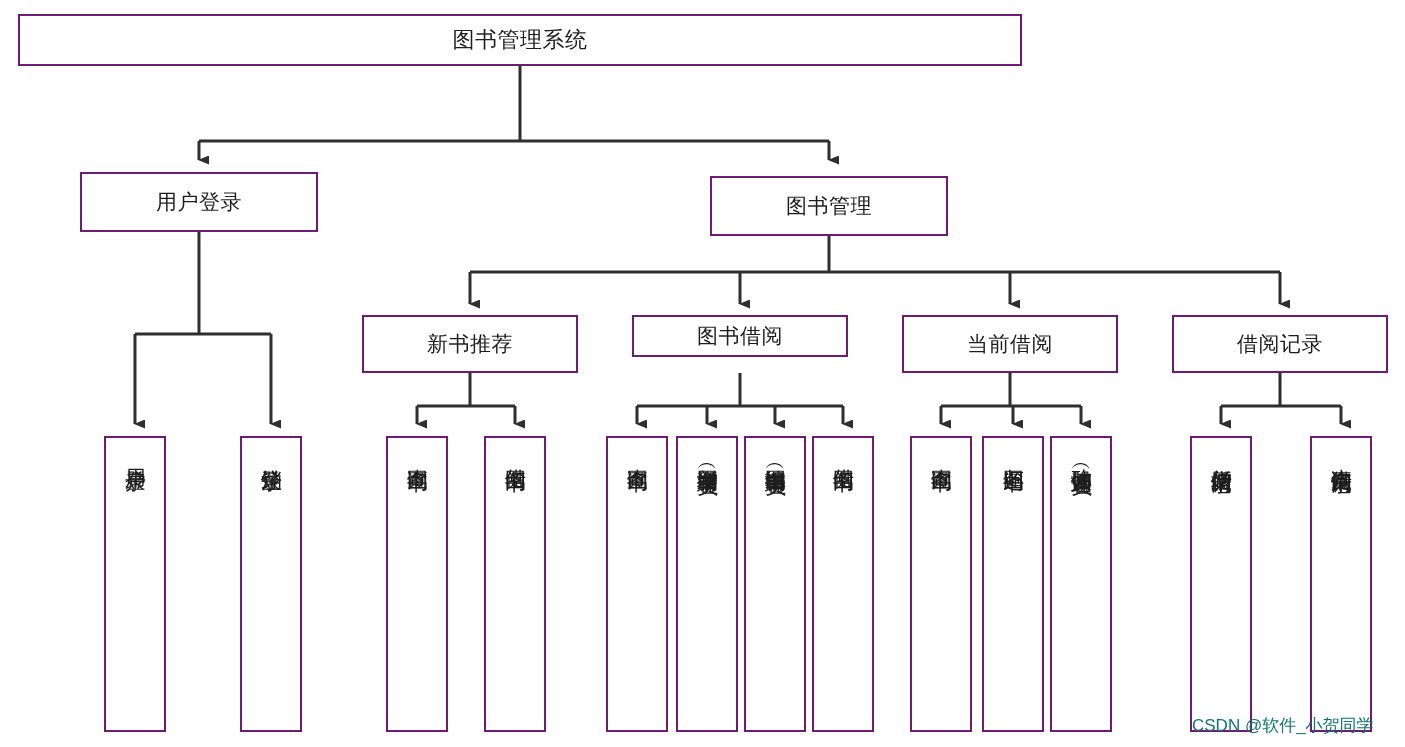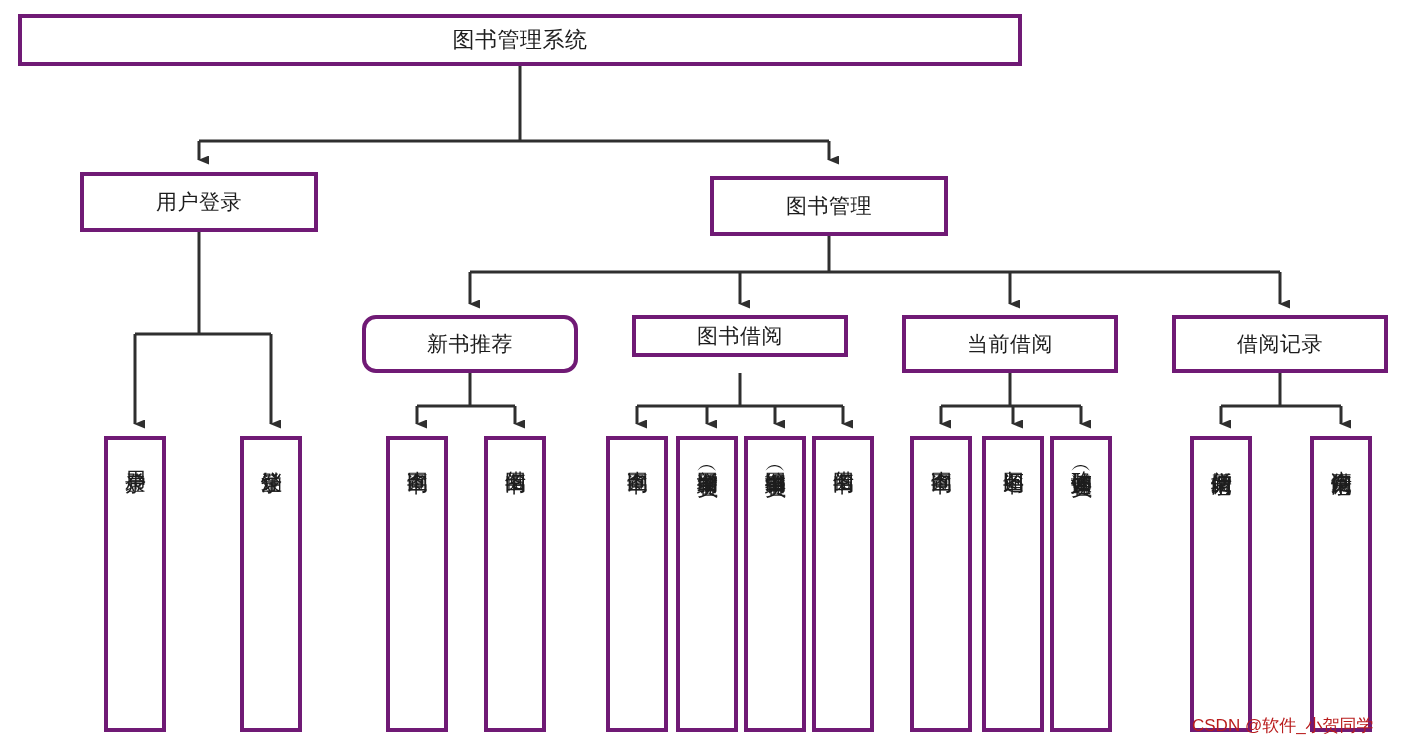--- a/index.html
+++ b/index.html
@@ -23,21 +23,21 @@
     left: 0;
     top: 0;
     width: 1405px;
     height: 747px;
     pointer-events: none;
   }
   .node {
     position: absolute;
     box-sizing: border-box;
     background: #ffffff;
-    border: 4px solid #701a75;
+    border: 2px solid #701a75;
     display: flex;
     align-items: center;
     justify-content: center;
     color: #1d1d1d;
     z-index: 2;
   }
   .node-label {
     display: block;
     text-align: center;
     line-height: 1.12;
@@ -60,21 +60,21 @@
     font-size: 21px;
     line-height: 1.18;
     letter-spacing: 1px;
     white-space: nowrap;
   }
   .watermark {
     position: absolute;
     left: 1192px;
     top: 714px;
     font-size: 17px;
-    color: #b91c1c;
+    color: #0f766e;
     white-space: nowrap;
     z-index: 5;
     font-family: "Liberation Sans", "DejaVu Sans", sans-serif;
   }
 </style>
 </head>
 <body>
 
 <div id="diagram-root">
 
@@ -132,21 +132,21 @@
     <span class="node-label">图书管理系统</span>
   </div>
 
   <div class="node horiz" style="left:80px; top:172px; width:238px; height:60px;">
     <span class="node-label">用户登录</span>
   </div>
   <div class="node horiz" style="left:710px; top:176px; width:238px; height:60px;">
     <span class="node-label">图书管理</span>
   </div>
 
-  <div class="node horiz" style="left:362px; top:315px; width:216px; height:58px;border-radius:14px;">
+  <div class="node horiz" style="left:362px; top:315px; width:216px; height:58px;">
     <span class="node-label">新书推荐</span>
   </div>
   <div class="node horiz" style="left:632px; top:315px; width:216px; height:42px;">
     <span class="node-label">图书借阅</span>
   </div>
   <div class="node horiz" style="left:902px; top:315px; width:216px; height:58px;">
     <span class="node-label">当前借阅</span>
   </div>
   <div class="node horiz" style="left:1172px; top:315px; width:216px; height:58px;">
     <span class="node-label">借阅记录</span>

